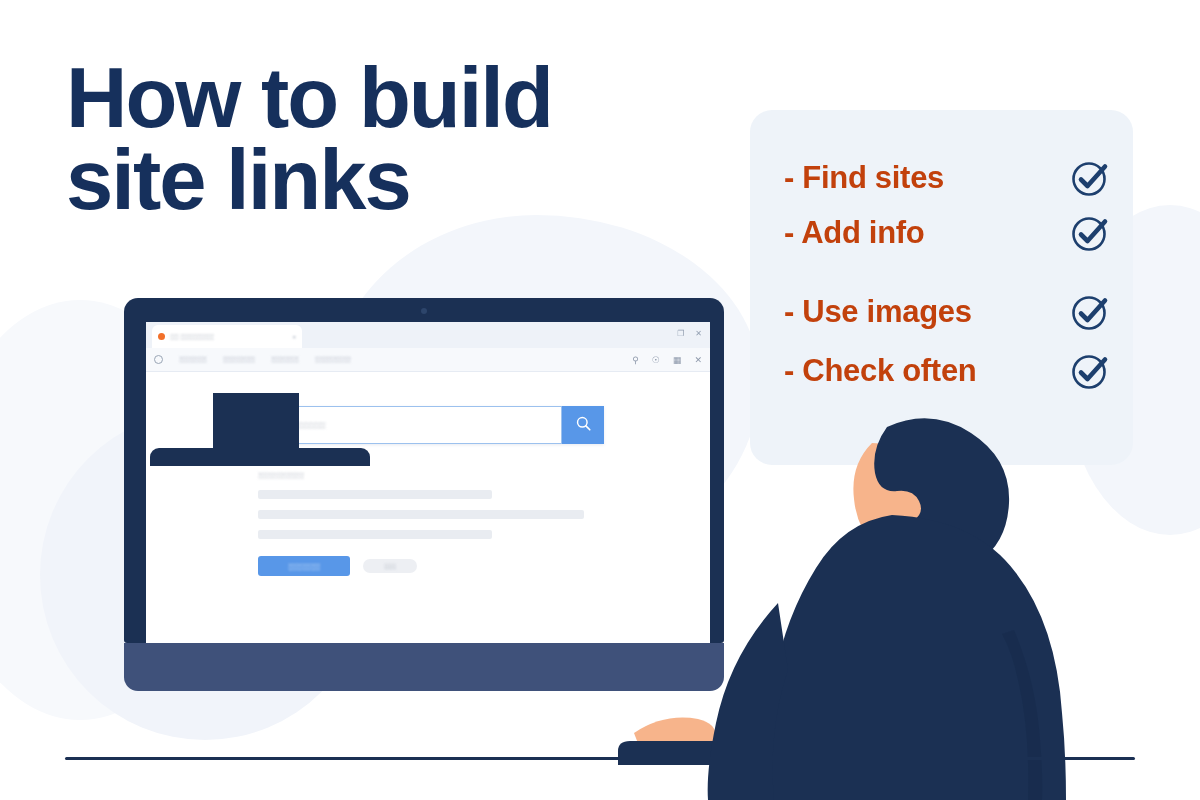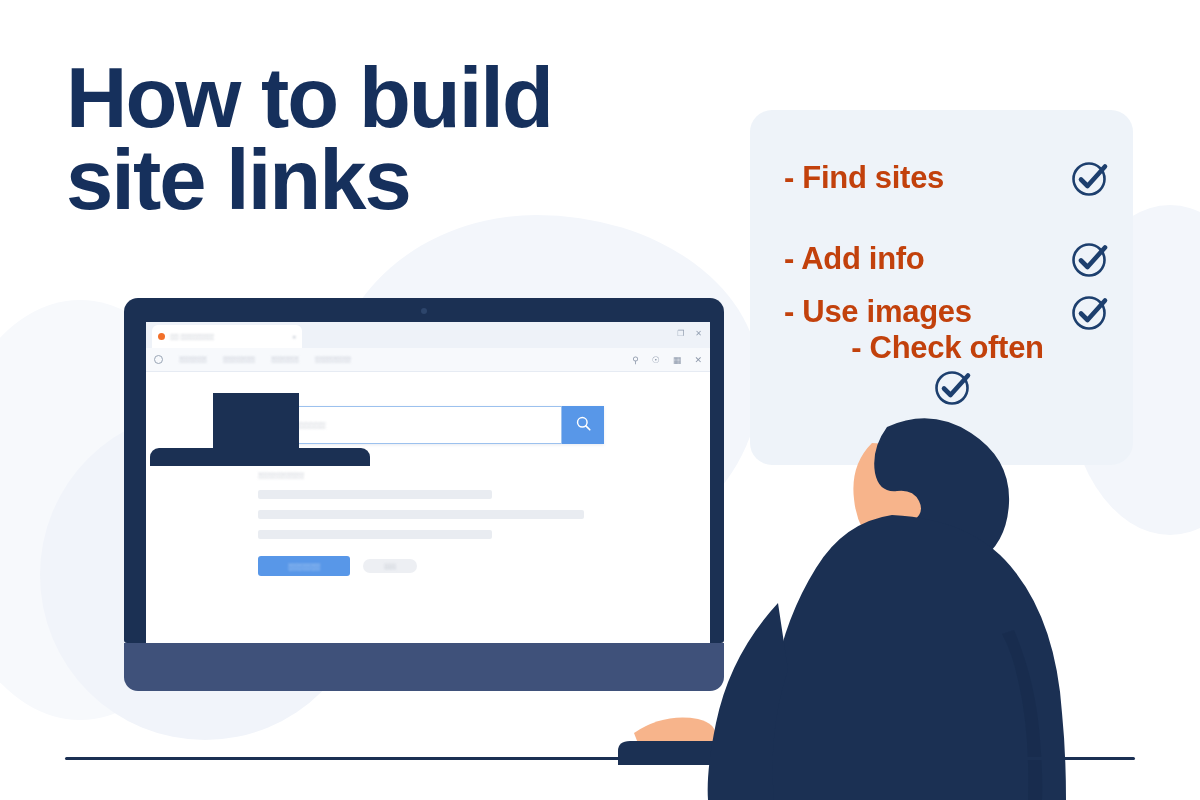--- a/index.html
+++ b/index.html
@@ -32,23 +32,23 @@
   
   .checklist-card {
     position:absolute; left:750px; top:110px; width:383px; height:355px;
     background:#eef3f9; border-radius:22px;
   }
   .check-row {
     position:absolute; left:34px; right:22px; height:66px;
     display:flex; align-items:center; justify-content:space-between;
   }
   .check-row:nth-child(1) { top:35px; }
-  .check-row:nth-child(2) { top:116px;align-items:center; }
+  .check-row:nth-child(2) { top:90px;align-items:center; }
   .check-row:nth-child(3) { top:169px; }
-  .check-row:nth-child(4) { top:220px;flex-direction:column; }
+  .check-row:nth-child(4) { top:228px; }
   .check-label {
     font-size:31px; font-weight:600; color:#c2410c; letter-spacing:-0.3px;
     white-space:nowrap;
   }
   .check-icon { width:42px; height:42px; flex:0 0 42px; margin-left:10px; }
 
   
   .monitor { position:absolute; left:124px; top:298px; width:600px; }
   .bezel {
     position:relative; width:600px; height:345px;

